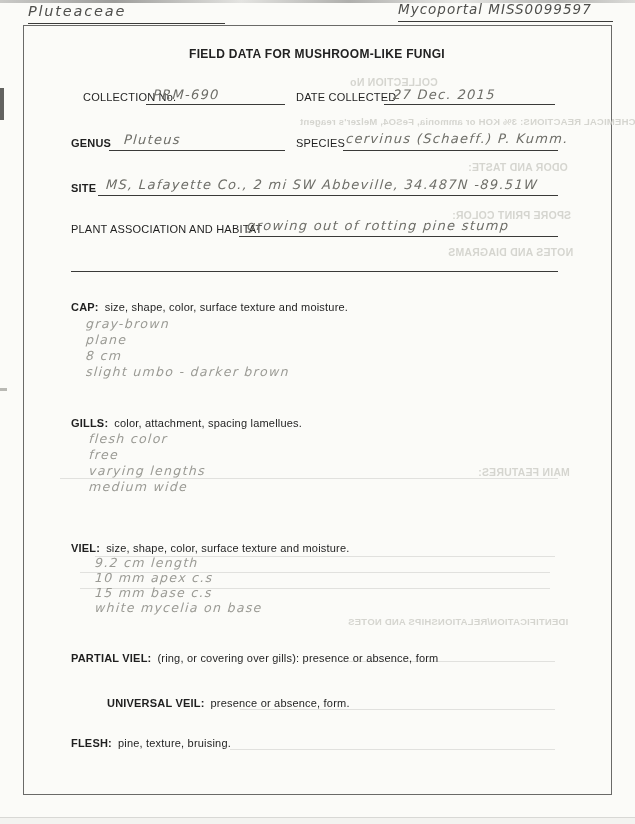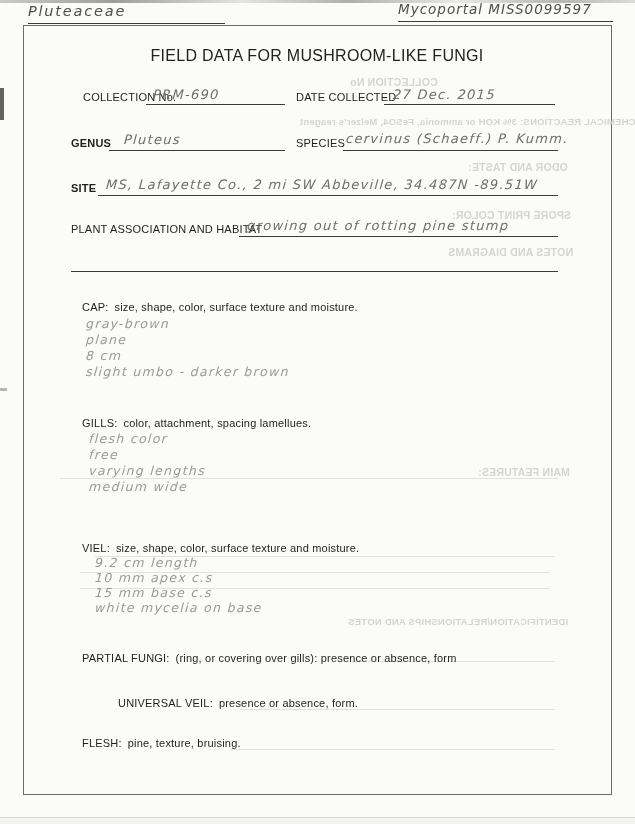--- a/index.html
+++ b/index.html
@@ -13,23 +13,23 @@
   html,body{margin:0;padding:0;}
   body{
     width:635px;height:824px;overflow:hidden;position:relative;
     background:var(--paper);
     font-family:"Liberation Sans",sans-serif;
     color:var(--ink);
   }
   .abs{position:absolute;}
   
   .lbl{font-size:11px;color:#1f1f1f;letter-spacing:.2px;white-space:nowrap;}
-  .b{font-weight:400;margin-left:11px;}
+  .b{font-weight:700;}
   .prompt{margin-left:6px;margin-top:36px;}
-  .title{font-size:16px;font-weight:400;letter-spacing:.3px;text-align:center;}
+  .title{font-size:12px;font-weight:700;letter-spacing:.3px;text-align:center;}
   
   .uline{height:1px;background:#3a3a38;}
   .faintline{height:1px;background:rgba(185,185,178,.38);}
   
   .hw{
     font-family:"DejaVu Sans",sans-serif;
     font-style:italic;
     letter-spacing:1.3px;
     white-space:nowrap;
     transform:skewX(-4deg);
@@ -155,21 +155,21 @@
   <span class="b">VIEL:</span><span class="prompt">size, shape, color, surface texture and moisture.</span>
 </div>
 <div class="abs note-block" style="left:95px;top:555px;line-height:15px;">
   <div class="hw hw-note">9.2 cm length</div>
   <div class="hw hw-note">10 mm apex c.s</div>
   <div class="hw hw-note">15 mm base c.s</div>
   <div class="hw hw-note">white mycelia on base</div>
 </div>
 
 <div class="abs lbl" style="left:71px;top:652px;">
-  <span class="b">PARTIAL FUNGI:</span><span class="prompt">(ring, or covering over gills): presence or absence, form</span>
+  <span class="b">PARTIAL VIEL:</span><span class="prompt">(ring, or covering over gills): presence or absence, form</span>
 </div>
 
 <div class="abs lbl" style="left:71px;top:697px;padding-left:36px;">
   <span class="b">UNIVERSAL VEIL:</span><span class="prompt">presence or absence, form.</span>
 </div>
 
 <div class="abs lbl" style="left:71px;top:737px;">
   <span class="b">FLESH:</span><span class="prompt">pine, texture, bruising.</span>
 </div>
 

